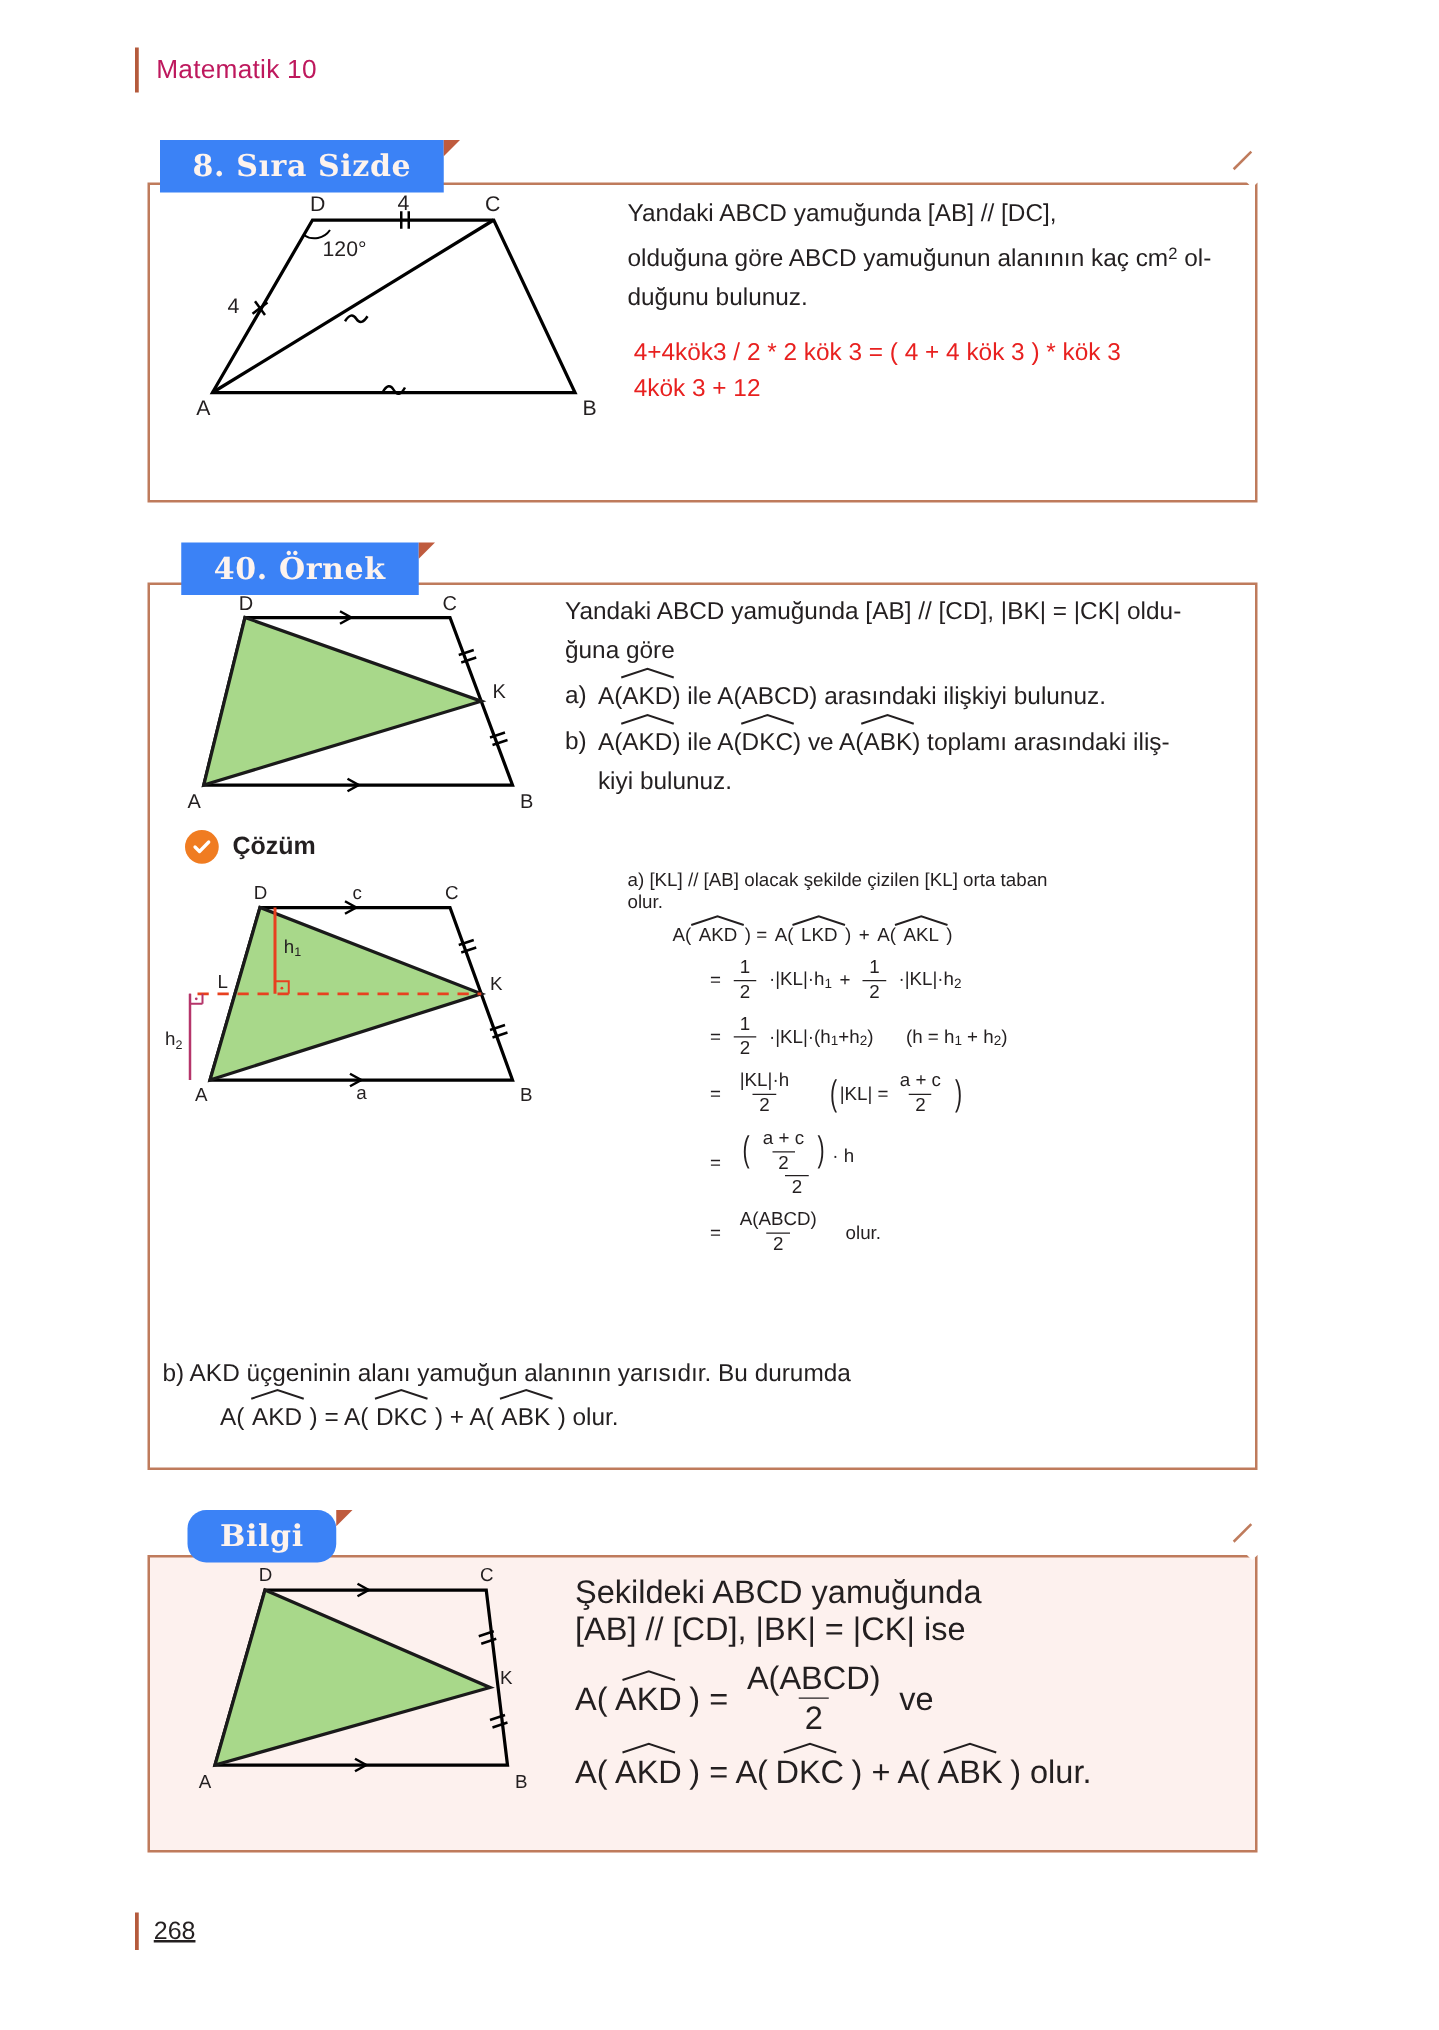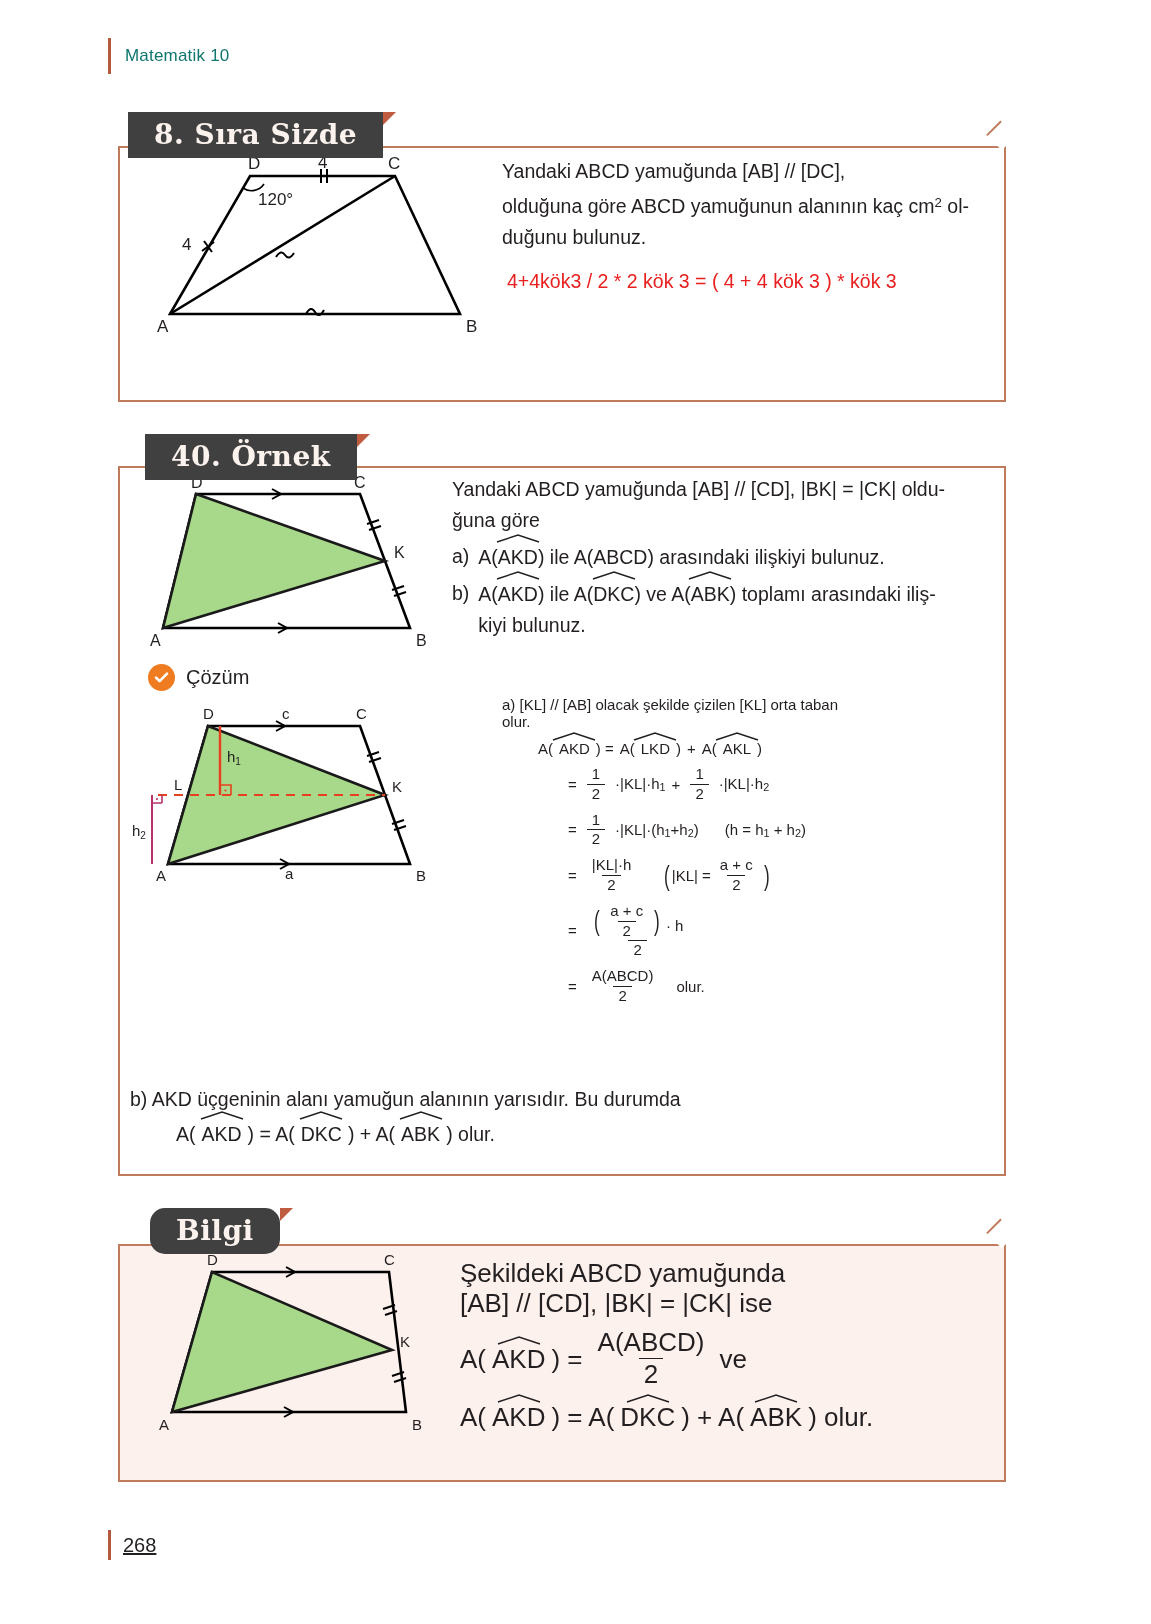--- a/index.html
+++ b/index.html
@@ -24,33 +24,33 @@
     display: flex;
     align-items: center;
     gap: 14px;
   }
   .header-rule {
     width: 3px;
     height: 36px;
     background: #b45a3c;
   }
   .header-title {
-    font-size: 17px;
-    color: #0f766e;
+    font-size: 21px;
+    color: #be185d;
     letter-spacing: .2px;
   }
 
   
   .tab-label {
     position: absolute;
-    background: #404040;
+    background: #3b82f6;
     color: #fdf3ee;
     font-family: "DejaVu Serif", serif;
     font-weight: bold;
-    font-size: 28px;
+    font-size: 24px;
     letter-spacing: .5px;
     padding: 8px 26px 9px 26px;
     z-index: 3;
     line-height: 1.05;
   }
   .tab-label::after {
     content: "";
     position: absolute;
     right: -13px;
     top: 0;
@@ -130,21 +130,21 @@
   .check-badge {
     width: 27px;
     height: 27px;
     border-radius: 50%;
     background: #f07c21;
     display: flex;
     align-items: center;
     justify-content: center;
   }
   .check-badge svg { display: block; }
-  .cozum-label { font-size: 20px; font-weight: normal; }
+  .cozum-label { font-size: 20px; font-weight: bold; }
 
   .cozum-fig { position: absolute; left: 10px; top: 236px; }
 
   .cozum-math {
     position: absolute;
     left: 382px;
     top: 228px;
     width: 500px;
     font-size: 15px;
   }
@@ -289,20 +289,21 @@
 
   <div class="sira-text">
     <div>Yandaki ABCD yamuğunda [AB] // [DC],</div>
     <div>
       <span>olduğuna göre ABCD yamuğunun alanının kaç cm</span><span class="sup">2</span><span> ol-</span>
     </div>
     <div>duğunu bulunuz.</div>
 
     <div class="ans">
       <div>4+4kök3 / 2 * 2 kök 3 = ( 4 + 4 kök 3 ) * kök 3</div>
+      <div>4kök 3 + 12</div>
     </div>
   </div>
 </div>
 
 <div class="tab-label" id="tab-ornek">40. Örnek</div>
 
 <div class="sect-box" id="sec-ornek">
 
   <div class="ornek-fig">
     <svg width="300" height="175" viewBox="0 0 300 175">

